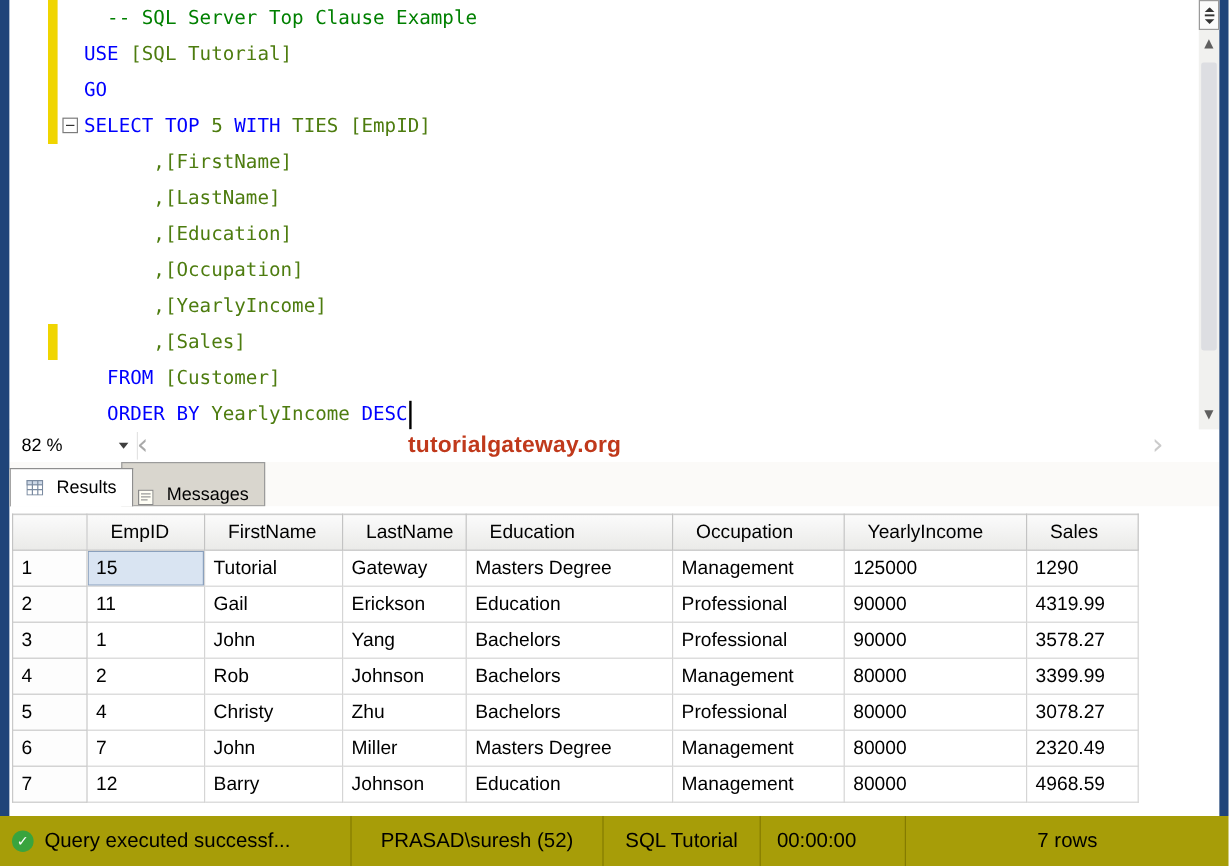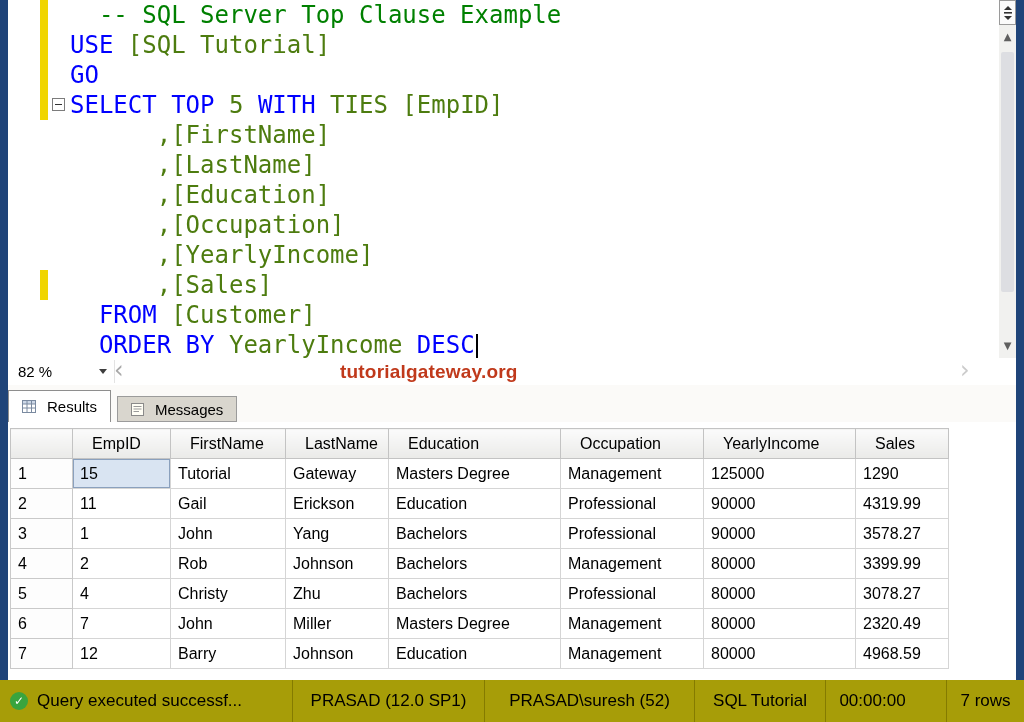--- a/index.html
+++ b/index.html
@@ -8,21 +8,21 @@
 
   
   .frame-left  { position:absolute; left:0; top:0; width:8px; height:680px; background:var(--frame-blue,#1f4479); }
   .frame-right { position:absolute; right:0; top:0; width:8px; height:680px; background:var(--frame-blue,#1f4479); }
 
   
   .editor { position:absolute; left:8px; top:0; width:991px; height:358px; background:#fff; overflow:hidden; }
   .change-bars { position:absolute; left:32px; top:0; width:8px; height:100%; }
   .change-bar { position:absolute; left:0; width:8px; height:30px; background:var(--change-bar,#f0d500); }
   .code { position:absolute; left:62px; top:0; right:4px; font-family:"DejaVu Sans Mono", monospace;
-          font-size:24px; line-height:30px; white-space:pre; color:#000; }
+          font-size:16px; line-height:30px; white-space:pre; color:#000; }
   .code-line { height:30px; }
   .tok-keyword { color:var(--keyword,#0000ff); }
   .tok-comment { color:var(--comment,#008000); }
   .tok-identifier { color:#4d7c0f; }
   .caret { display:inline-block; width:2px; height:24px; background:#000; vertical-align:middle; margin-left:1px; }
   .collapse-box { position:absolute; left:44px; width:13px; height:13px; box-sizing:border-box;
                   border:1px solid #7c7c7c; background:#fff; }
   .collapse-box::after { content:""; position:absolute; left:2px; right:2px; top:5px; height:1px; background:#333; }
 
   
@@ -44,21 +44,21 @@
   .hchev { position:absolute; top:0; height:27px; line-height:25px; font-size:24px; font-family:"DejaVu Sans", sans-serif; }
   .hchev.left { left:106px; color:#a9a9a9; } .hchev.right { left:952px; color:#cbcbcb; }
   .watermark { position:absolute; left:332px; top:0; height:27px; line-height:27px; font-size:19px; font-weight:bold;
                color:var(--accent-red,#c0391b); letter-spacing:.2px; }
 
   
   .tabstrip { position:absolute; left:8px; top:385px; width:1008px; height:37px; background:#fbfaf8; }
   .tab { position:absolute; bottom:0; display:flex; align-items:center; gap:11px; padding:0 13px;
          font-size:15px; color:#000; box-sizing:border-box; }
   .tab.active { left:0; height:32px; background:#fff; border:1px solid #8e8e8e; border-bottom:none; z-index:2; }
-  .tab.inactive { left:109px; height:26px; background:#d9d6ce; border:1px solid #9b9b9b; }
+  .tab.inactive { left:93px; height:37px; background:#d9d6ce; border:1px solid #9b9b9b;align-items:flex-end; }
 
   
   .gridwrap { position:absolute; left:8px; top:422px; width:1008px; height:258px; background:#fff; }
   table.results { border-collapse:collapse; table-layout:fixed; margin:6px 0 0 2px; font-size:16px; }
   table.results th { height:29px; background:linear-gradient(#fbfbfb,#eaeae8); border:1px solid #c3c3c3;
                      font-weight:normal; text-align:left; padding:0 0 0 19px; color:#000; overflow:hidden; white-space:nowrap; }
   table.results td { height:29px; border:1px solid #d5d5d5; padding:0 0 0 7px; overflow:hidden; white-space:nowrap; color:#000; }
   table.results td.rownum { background:#fdfdfd; border-color:#c9c9c9; }
   table.results td.selected { background:var(--selected-cell-bg,#d9e4f2); box-shadow:inset 0 0 0 1px #8aa0bd; }
 
@@ -236,19 +236,18 @@
           </tr>
         </tbody>
     </table>
   </div>
 
   <div class="statusbar">
     <div class="seg first">
       <span class="okicon">✓</span>
       <span>Query executed successf...</span>
     </div>
-    <div class="seg server">PRASAD (12.0 SP1)</div>
     <div class="seg user">PRASAD\suresh (52)</div>
     <div class="seg db">SQL Tutorial</div>
     <div class="seg time">00:00:00</div>
     <div class="seg rowcount">7 rows</div>
   </div>
 </div>
 
 </body></html>

